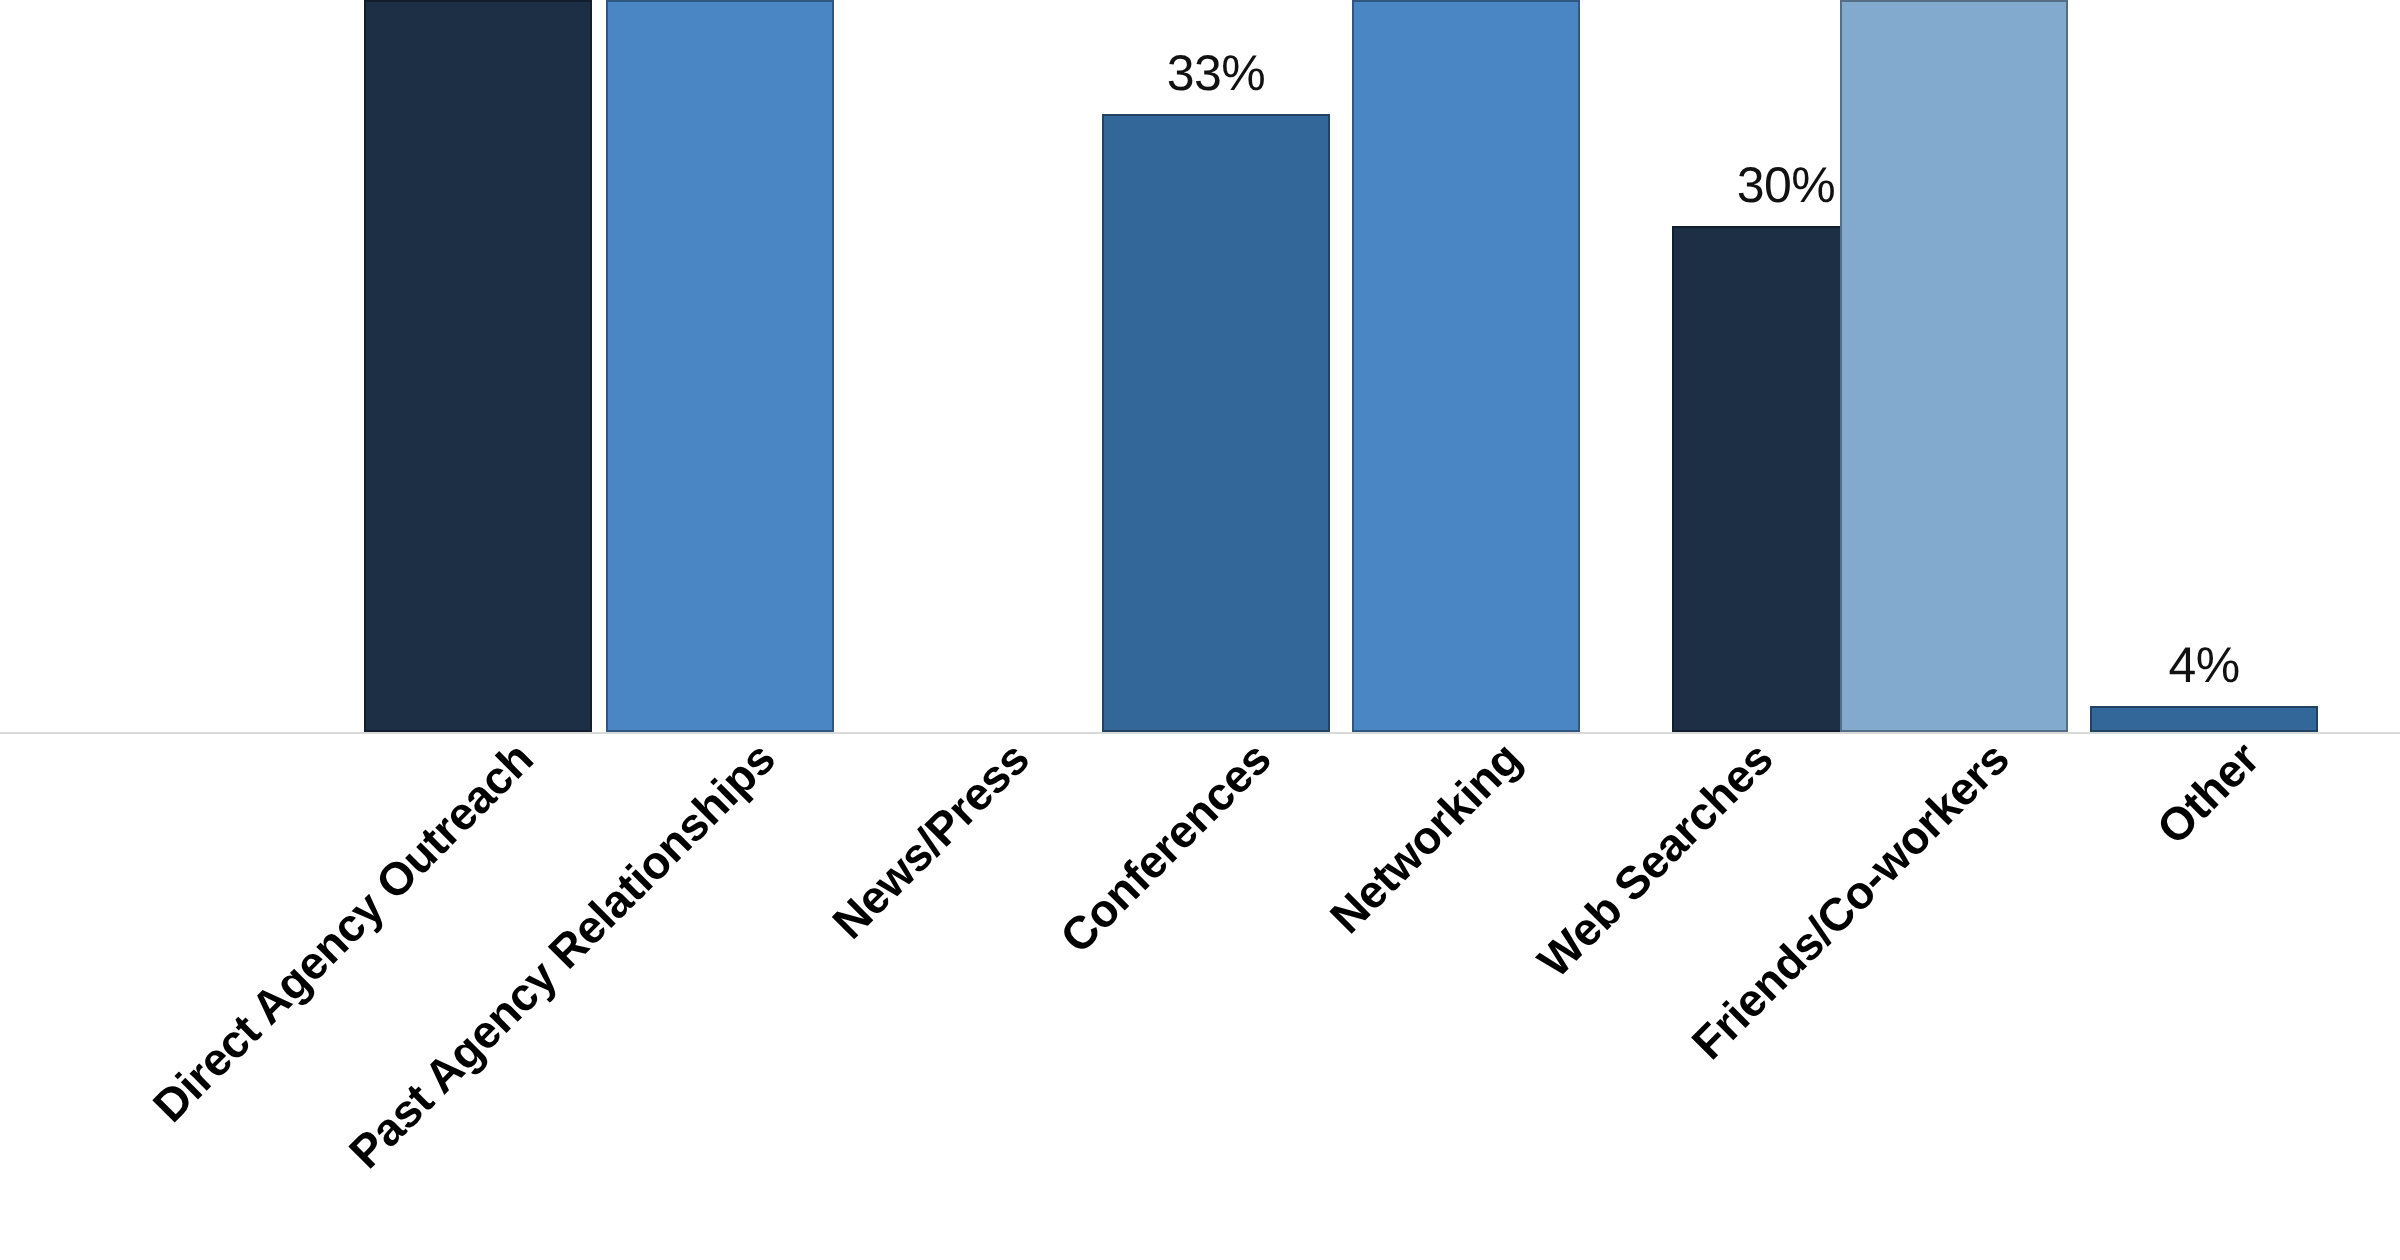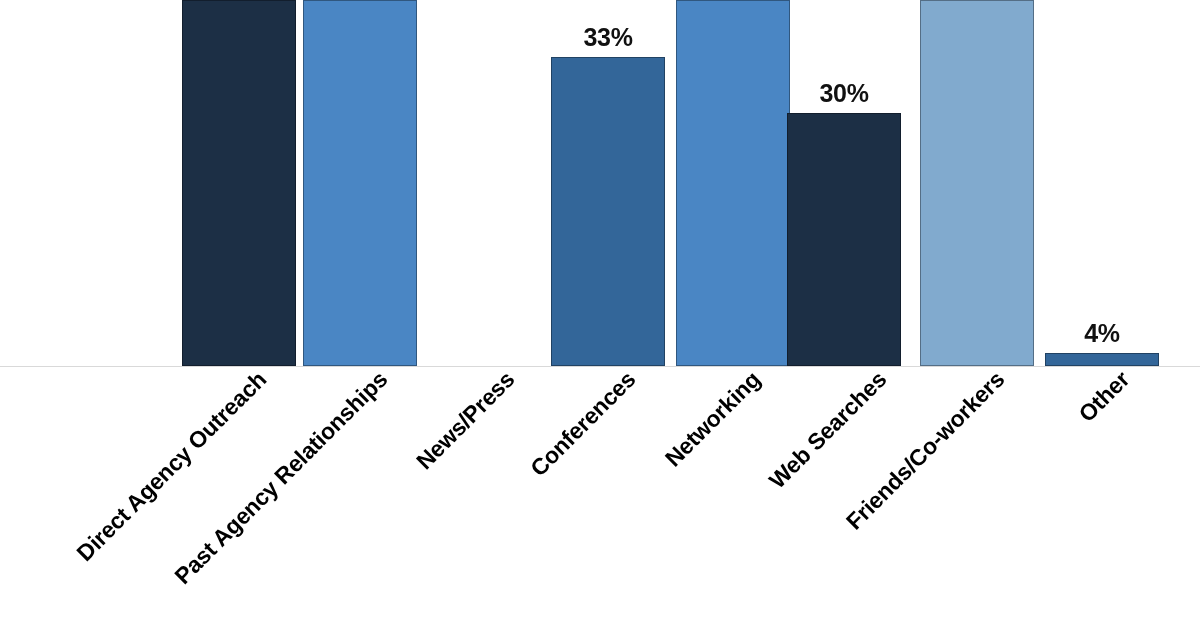--- a/index.html
+++ b/index.html
@@ -38,21 +38,21 @@
     border: 1px solid rgba(0,0,0,0.35);
   }
 
   .bar-value {
     position: absolute;
     bottom: 100%;
     left: 50%;
     transform: translateX(-50%);
     margin-bottom: 6px;
     font-size: 25px;
-    font-weight: bold;
+    font-weight: normal;
     color: #111111;
     white-space: nowrap;
     letter-spacing: -0.3px;
   }
 
   
   #axis-line {
     position: absolute;
     left: 0;
     top: 366px;
@@ -102,21 +102,21 @@
 
 <div id="chart-root">
 
   <div id="plot-area">
       <div class="bar" style="left: 182px; width: 114px; height: 366px; background: rgb(28, 47, 69);"></div>
       <div class="bar" style="left: 303px; width: 114px; height: 366px; background: rgb(74, 134, 196);"></div>
       <div class="bar" style="left: 551px; width: 114px; height: 309px; background: rgb(51, 102, 153);">
         <span class="bar-value">33%</span>
       </div>
       <div class="bar" style="left: 676px; width: 114px; height: 366px; background: rgb(74, 134, 196);"></div>
-      <div class="bar" style="left: 787px; width: 114px; height: 253px; background: rgb(28, 47, 69); padding-left: 38px;">
+      <div class="bar" style="left: 836px; width: 114px; height: 253px; background: rgb(28, 47, 69); padding-left: 38px;">
         <span class="bar-value">30%</span>
       </div>
       <div class="bar" style="left: 920px; width: 114px; height: 366px; background: rgb(129, 170, 206);"></div>
       <div class="bar" style="left: 1045px; width: 114px; height: 13px; background: rgb(51, 102, 153);">
         <span class="bar-value">4%</span>
       </div>
     </div>
 
   <div id="axis-line"></div>
 

